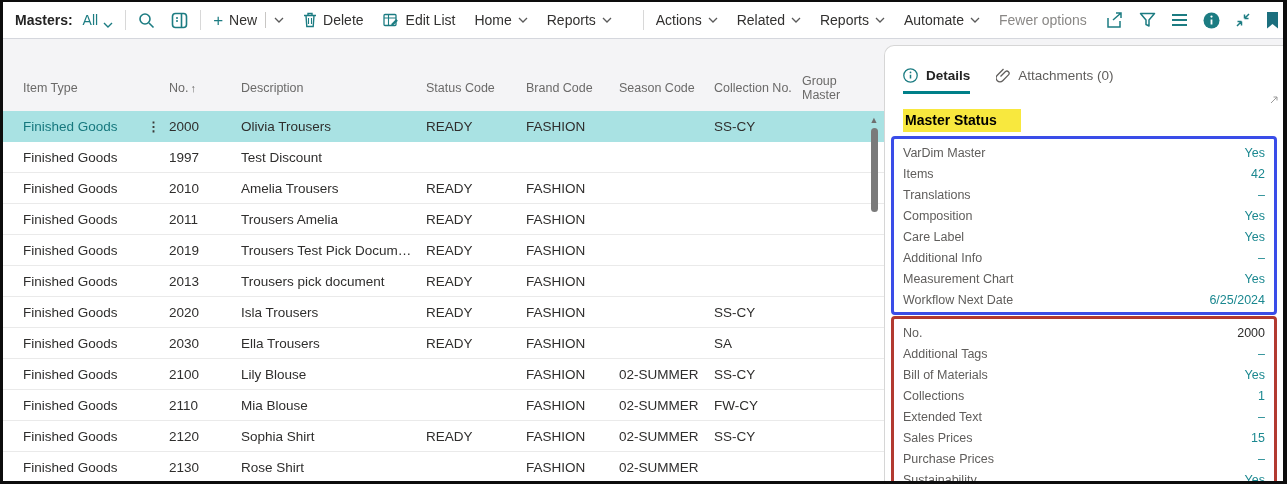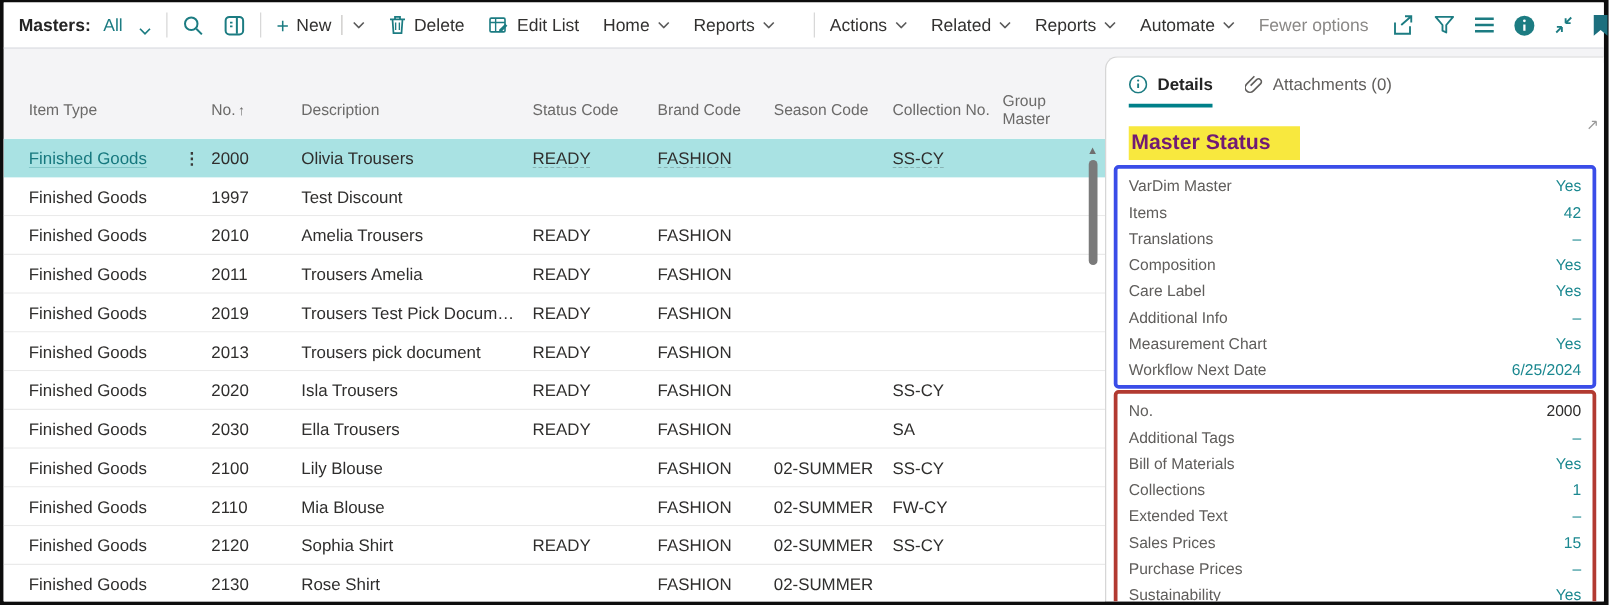--- a/index.html
+++ b/index.html
@@ -2,21 +2,21 @@
 <html><head>
 <meta charset="utf-8">
 <style>
   * { box-sizing: border-box; margin: 0; padding: 0; }
   html,body { width:1287px; height:484px; font-family:"Liberation Sans", sans-serif; background:#fff; overflow:hidden; }
   .frame { width:1287px; height:484px; border:2px solid #0d0d0d; border-left-width:3px; border-right-width:4px; border-bottom-width:3px; background:#fff; display:flex; flex-direction:column; }
 
   
   .toolbar { height:37px; flex:0 0 37px; display:flex; align-items:center; padding:0 12px 0 12px; background:#fff; border-bottom:1.5px solid #d5d7dd; white-space:nowrap; }
   .tb-title { font-weight:700; font-size:14px; color:#242424; margin-right:10px; }
-  .tb-link { display:inline-flex; align-items:flex-end; gap:13px; color:#1c7c82; font-size:14px; cursor:pointer; }
+  .tb-link { display:inline-flex; align-items:flex-end; gap:5px; color:#1c7c82; font-size:14px; cursor:pointer; }
   .tb-sep { width:1px; height:20px; background:#d8d8d8; margin:0 12px; flex:0 0 1px; }
   .tb-btn { display:inline-flex; align-items:center; gap:6px; font-size:14px; color:#323130; margin-right:19px; cursor:pointer; }
   .tb-btn:last-child { margin-right:0; }
   .tb-btn .glyph { display:inline-flex; align-items:center; }
   .plus { color:#1c7c82; font-size:17px; font-weight:400; line-height:1; }
   .mini-div { width:1px; height:16px; background:#c8c6c4; margin:0 2px; }
   .muted { color:#8a8886; }
   .tb-spacer { flex:1; }
   .tb-icons { display:flex; align-items:center; gap:15px; }
   .icon-btn { display:inline-flex; cursor:pointer; }
@@ -40,26 +40,26 @@
 
   
   .vscroll { position:absolute; right:5px; top:76px; bottom:2px; width:10px; display:flex; flex-direction:column; align-items:center; }
   .vscroll .up { color:#6f6f6f; font-size:9px; line-height:10px; margin-bottom:3px; cursor:pointer; }
   .vscroll .thumb { width:7px; height:84px; background:#7a7a7a; border-radius:4px; cursor:pointer; }
 
   
   .factbox { flex:0 0 399px; background:#fff; border-left:1px solid #d6d6d6; border-top:1px solid #d6d6d6; border-top-left-radius:10px; margin-top:6px; position:relative; padding:12px 18px 0 18px; overflow:hidden; }
   .fb-resize { position:absolute; right:5px; top:50px; color:#9a9a9a; }
 
-  .tabs { display:flex; align-items:flex-end; gap:26px; padding-top:2px; }
+  .tabs { display:flex; align-items:flex-end; gap:26px; padding-top:2px;margin-top:8px; }
   .tab { display:inline-flex; align-items:center; gap:8px; font-size:13.5px; color:#605e5c; padding-bottom:8px; border-bottom:3px solid transparent; cursor:pointer; }
   .tab.active { color:#242424; font-weight:700; border-bottom-color:#008089; }
 
   .fb-heading-wrap { margin-top:15px; }
-  .fb-heading { display:inline-block; background:#f8e83e; color:#701a75; font-weight:700; font-size:17px; padding:3px 24px 4px 2px; cursor:pointer; }
+  .fb-heading { display:inline-block; background:#f8e83e; color:#000000; font-weight:700; font-size:14px; padding:3px 24px 4px 2px; cursor:pointer; }
 
   .anno-box { border:3px solid; border-radius:4px; margin:4px -12px 0 -12px; padding:3px 9px 2px 9px; }
   .anno-blue { border-color:#3a4de8; }
   .anno-red { border-color:#b23a31; margin-top:1px; }
 
   .field-row { display:flex; justify-content:space-between; align-items:center; height:21px; }
   .f-label { font-size:12.5px; color:#5f5d5b; }
   .f-value { font-size:12.5px; color:#1b8890; cursor:pointer; }
   .f-value.plain { color:#2d2c2b; cursor:default; }
 

